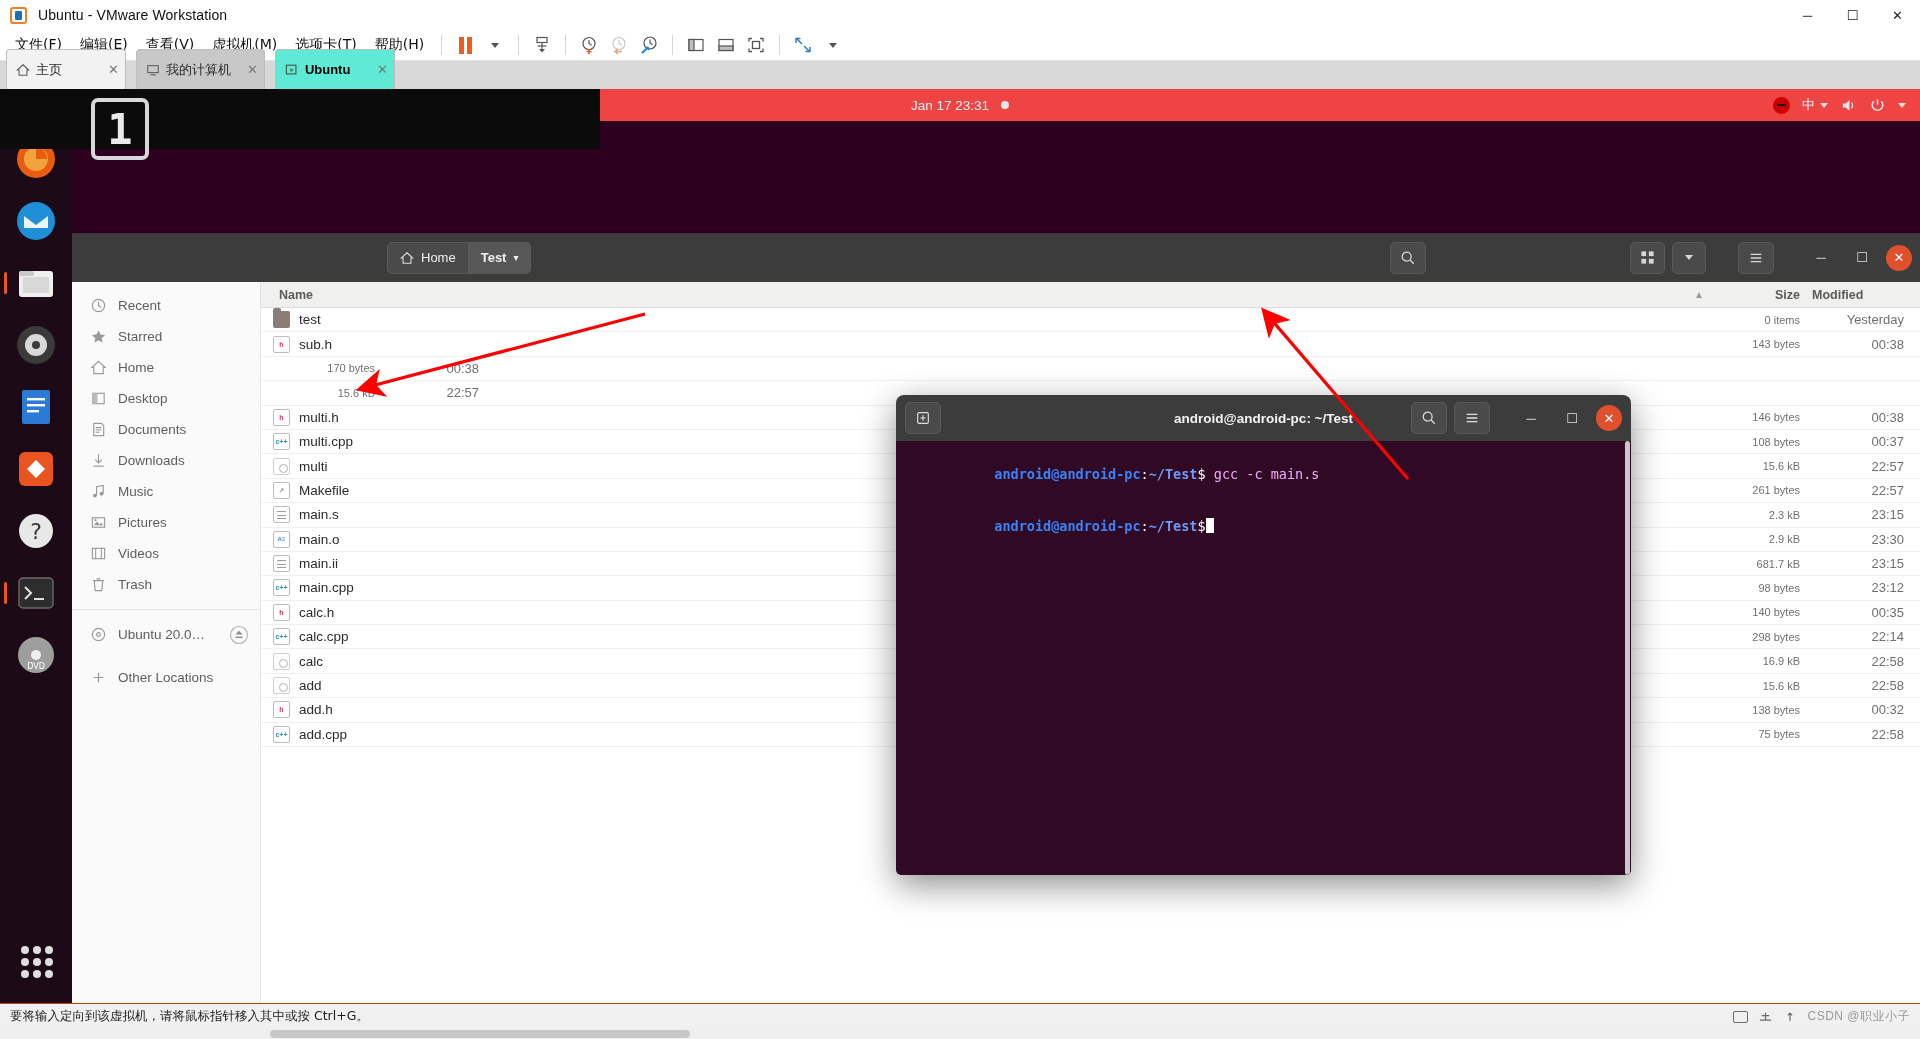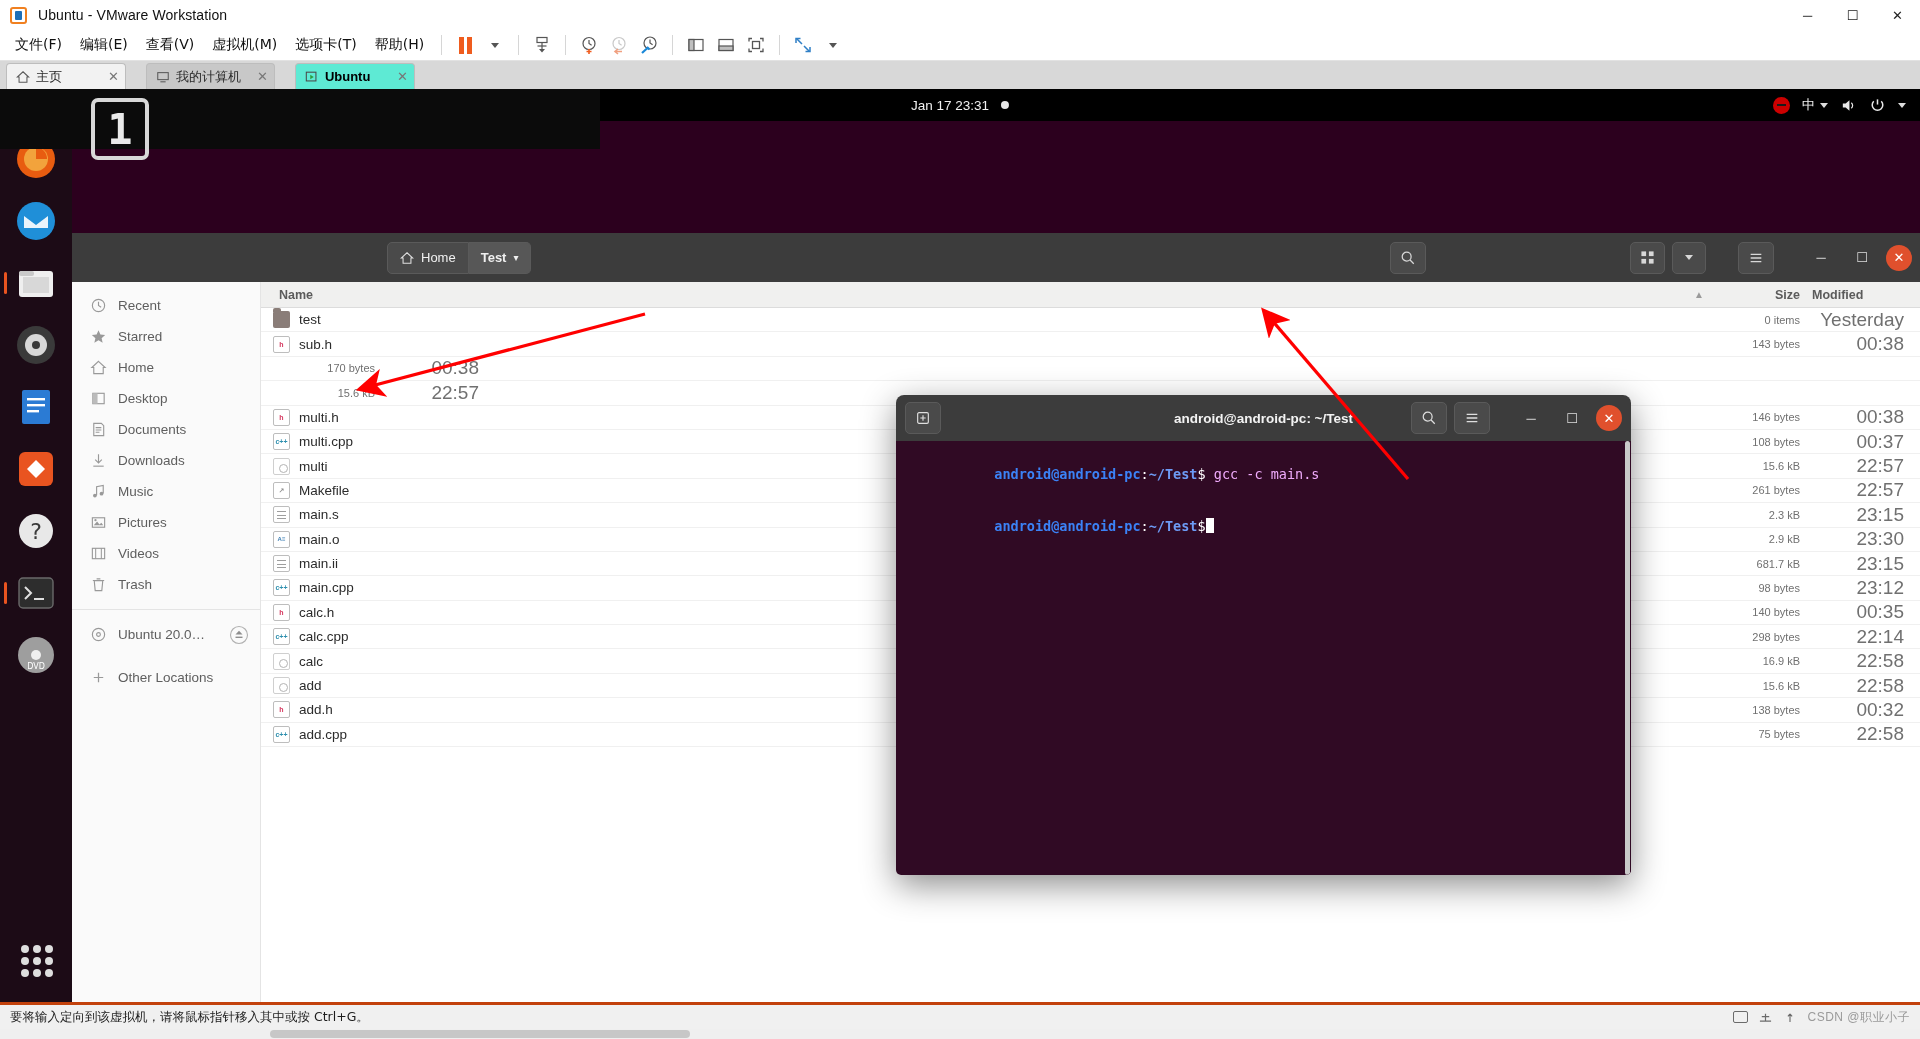--- a/index.html
+++ b/index.html
@@ -46,36 +46,36 @@
   .pause-ico i { display:block; width:5px; height:17px; background:#ef5c1e; }
 
   svg.ico { display:block; }
 
   
   #vm-tabstrip {
     height:28px; background:#d8d8d8; display:flex; align-items:flex-end; flex:0 0 28px;
     padding-left:6px;
   }
   .vtab {
-    height:26px; min-width:120px; display:flex; align-items:center; gap:6px;
+    height:40px; min-width:120px; display:flex; align-items:center; gap:6px;
     padding:0 6px 0 9px; font-size:13px; color:#2b2b2b;
     background:#c8c8c8; border:1px solid #bdbdbd; border-bottom:none;
-    border-top-left-radius:4px; border-top-right-radius:4px; margin-right:20px;
+    border-top-left-radius:4px; border-top-right-radius:4px; margin-right:10px;
   }
   .vtab.active { background:#5eead4; color:#000; font-weight:bold; }
   .vtab .x { margin-left:auto; color:#777; font-size:13px; padding-left:10px; }
 
   
   #guest {
     flex:1 1 auto; position:relative; background:#2c001e; overflow:hidden;
   }
 
   
   #gnome-topbar {
-    position:absolute; left:0; top:0; right:0; height:32px; background:#000000;
+    position:absolute; left:0; top:0; right:0; height:32px; background:#ef4444;
     color:#f2f2f2; display:flex; align-items:center; font-size:13px; z-index:5;
   }
   #activities { padding-left:16px; padding-right:12px; font-size:13.5px; }
   #topbar-app { display:flex; align-items:center; gap:7px; font-size:13.5px; }
   #topbar-clock {
     position:absolute; left:50%; transform:translateX(-50%);
     display:flex; align-items:center; gap:12px; font-size:13.5px;
   }
   #topbar-clock .dot { width:8px;height:8px;border-radius:50%;background:#e8e8e8; display:inline-block;}
   #topbar-right { margin-left:auto; display:flex; align-items:center; gap:12px; padding-right:14px; }
@@ -133,21 +133,21 @@
   #col-header .c-name { padding-left:18px; flex:1 1 auto; }
   #col-header .c-sortarrow { width:26px; text-align:center; color:#9a9a9a; font-size:10px; }
   #col-header .c-size { width:100px; text-align:right; padding-right:12px; }
   #col-header .c-mod  { width:108px; text-align:left; padding-right:16px; }
 
   #filelist { flex:1 1 auto; overflow:hidden; background:#ffffff; }
   .frow { height:24.4px; display:flex; align-items:center; border-bottom:1px solid #f0f0f0;
           font-size:13.5px; color:#2b2b2b; }
   .frow .fname { display:flex; align-items:center; gap:9px; padding-left:12px; flex:1 1 auto; }
   .frow .fsize { width:126px; text-align:right; padding-right:12px; color:#707070; font-size:11px; }
-  .frow .fmod  { width:108px; text-align:right; padding-right:16px; color:#707070; font-size:19px; }
+  .frow .fmod  { width:108px; text-align:right; padding-right:16px; color:#707070; font-size:13px; }
 
   .ficon { width:17px; height:17px; flex:0 0 17px; position:relative; }
   .ficon.folder { background:#8a7d78; border-radius:2px; }
   .ficon.folder::before { content:""; position:absolute; left:0; top:-3px; width:8px; height:4px;
                           background:#8a7d78; border-radius:2px 2px 0 0; }
   .ficon.doc { border:1px solid #bdbdbd; border-radius:2px; background:#fff; }
   .ficon.doc .lbl { position:absolute; inset:0; display:flex; align-items:center;
                     justify-content:center; font-size:7px; font-weight:bold; line-height:1; }
   .ficon.doc .lines { position:absolute; left:3px; right:3px; top:4px; }
   .ficon.doc .lines i { display:block; height:1px; background:#9e9e9e; margin-bottom:2.5px; }
@@ -198,21 +198,21 @@
   #numlock-text {
     position:absolute; left:195px; top:12px; font-size:28px; font-weight:bold;
     letter-spacing:6px; color:#e4e4e4; font-family:"DejaVu Sans", sans-serif;
   }
 
   
   #annotations { position:absolute; inset:0; z-index:25; pointer-events:none; }
 
   
   #vm-statusbar {
-    height:26px; flex:0 0 26px; background:#f0f0f0; border-top:3px solid #c2410c;
+    height:26px; flex:0 0 26px; background:#f0f0f0; border-top:1px solid #c2410c;
     display:flex; align-items:center; padding:12px 10px; font-size:12.5px; color:#1d1d1d;
     position:relative;
   }
   #vm-status-right { margin-left:auto; display:flex; align-items:center; gap:10px; color:#555; }
   .wm-ico { width:15px; height:12px; border:1.4px solid #6b6b6b; border-radius:2px; }
   #watermark { font-size:12px; color:#9a9a9a; letter-spacing:0.5px; }
   #scroll-strip { height:10px; flex:0 0 10px; background:#efefef; position:relative; }
   #scroll-strip i { position:absolute; left:270px; width:420px; top:1px; height:8px;
                     background:#c7c7c7; border-radius:4px; }
   .cn { font-family:"DejaVu Sans","Liberation Sans",sans-serif; }

